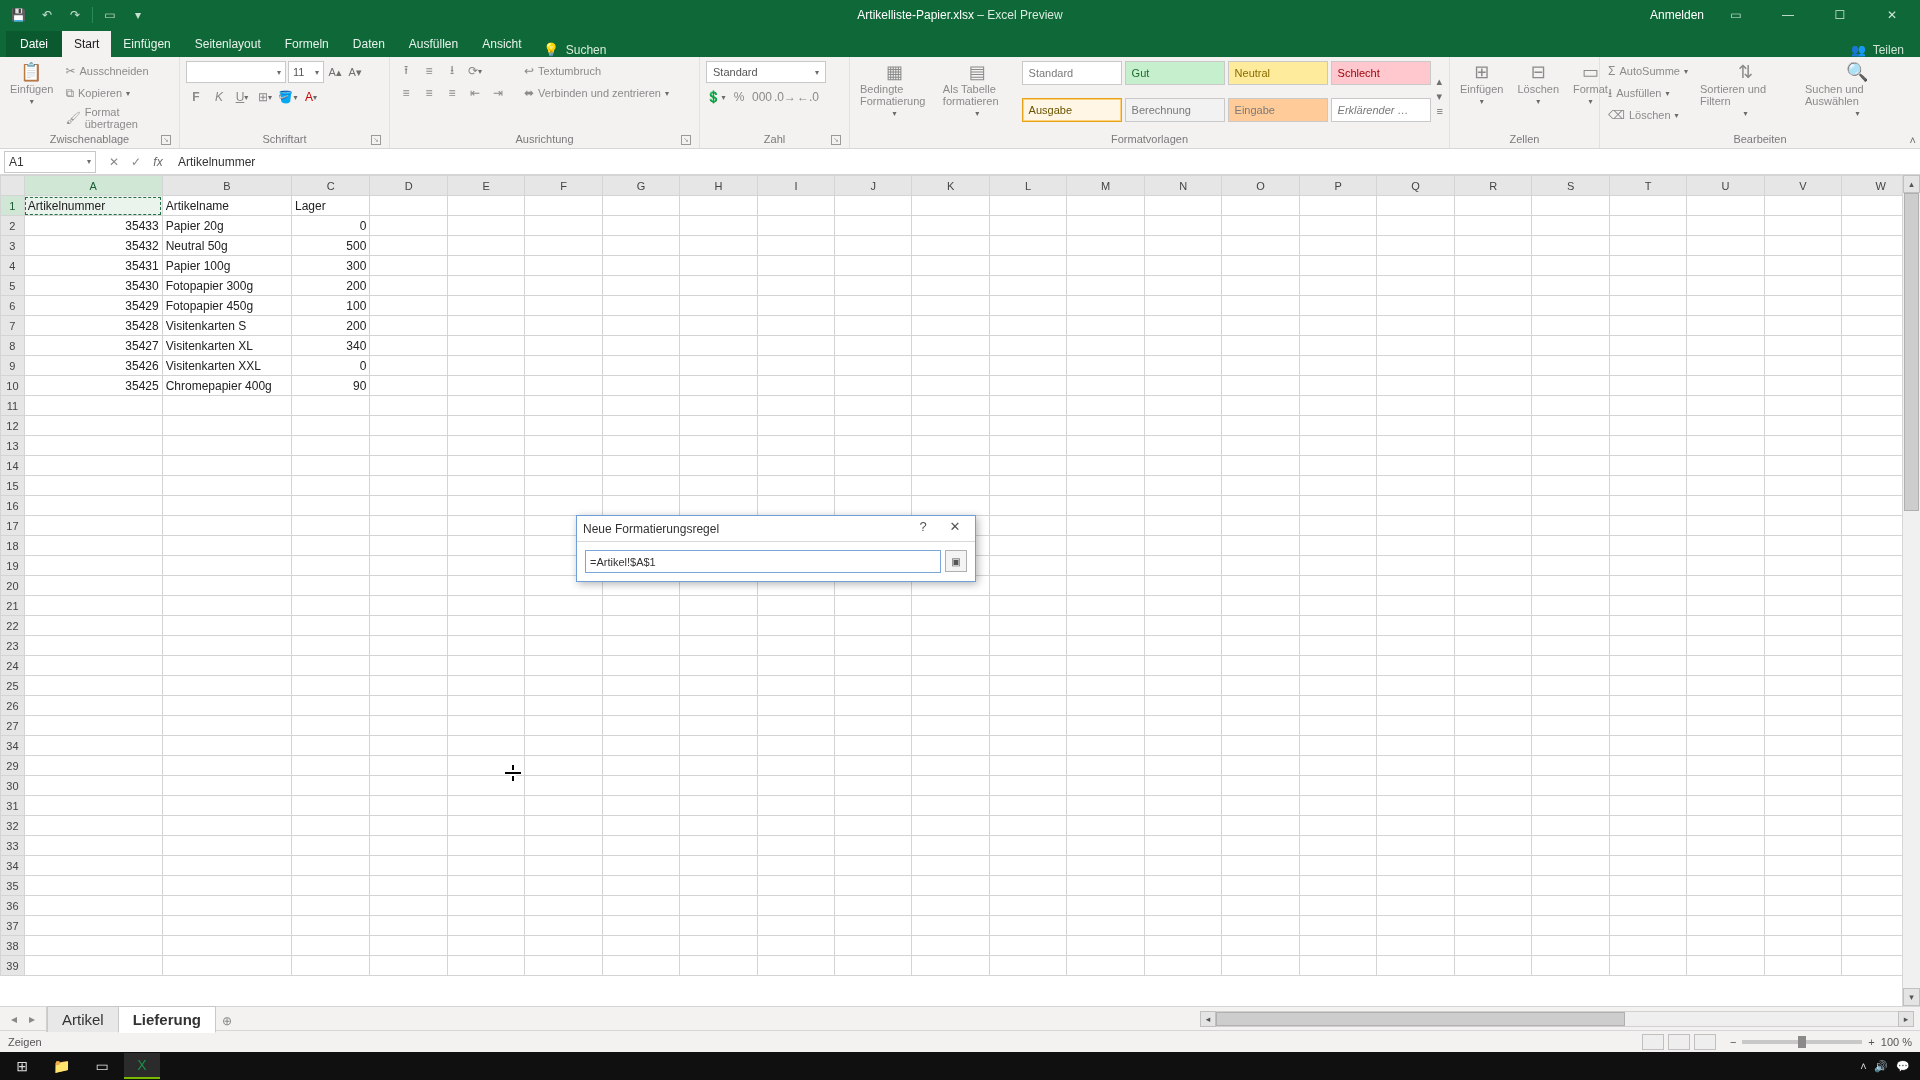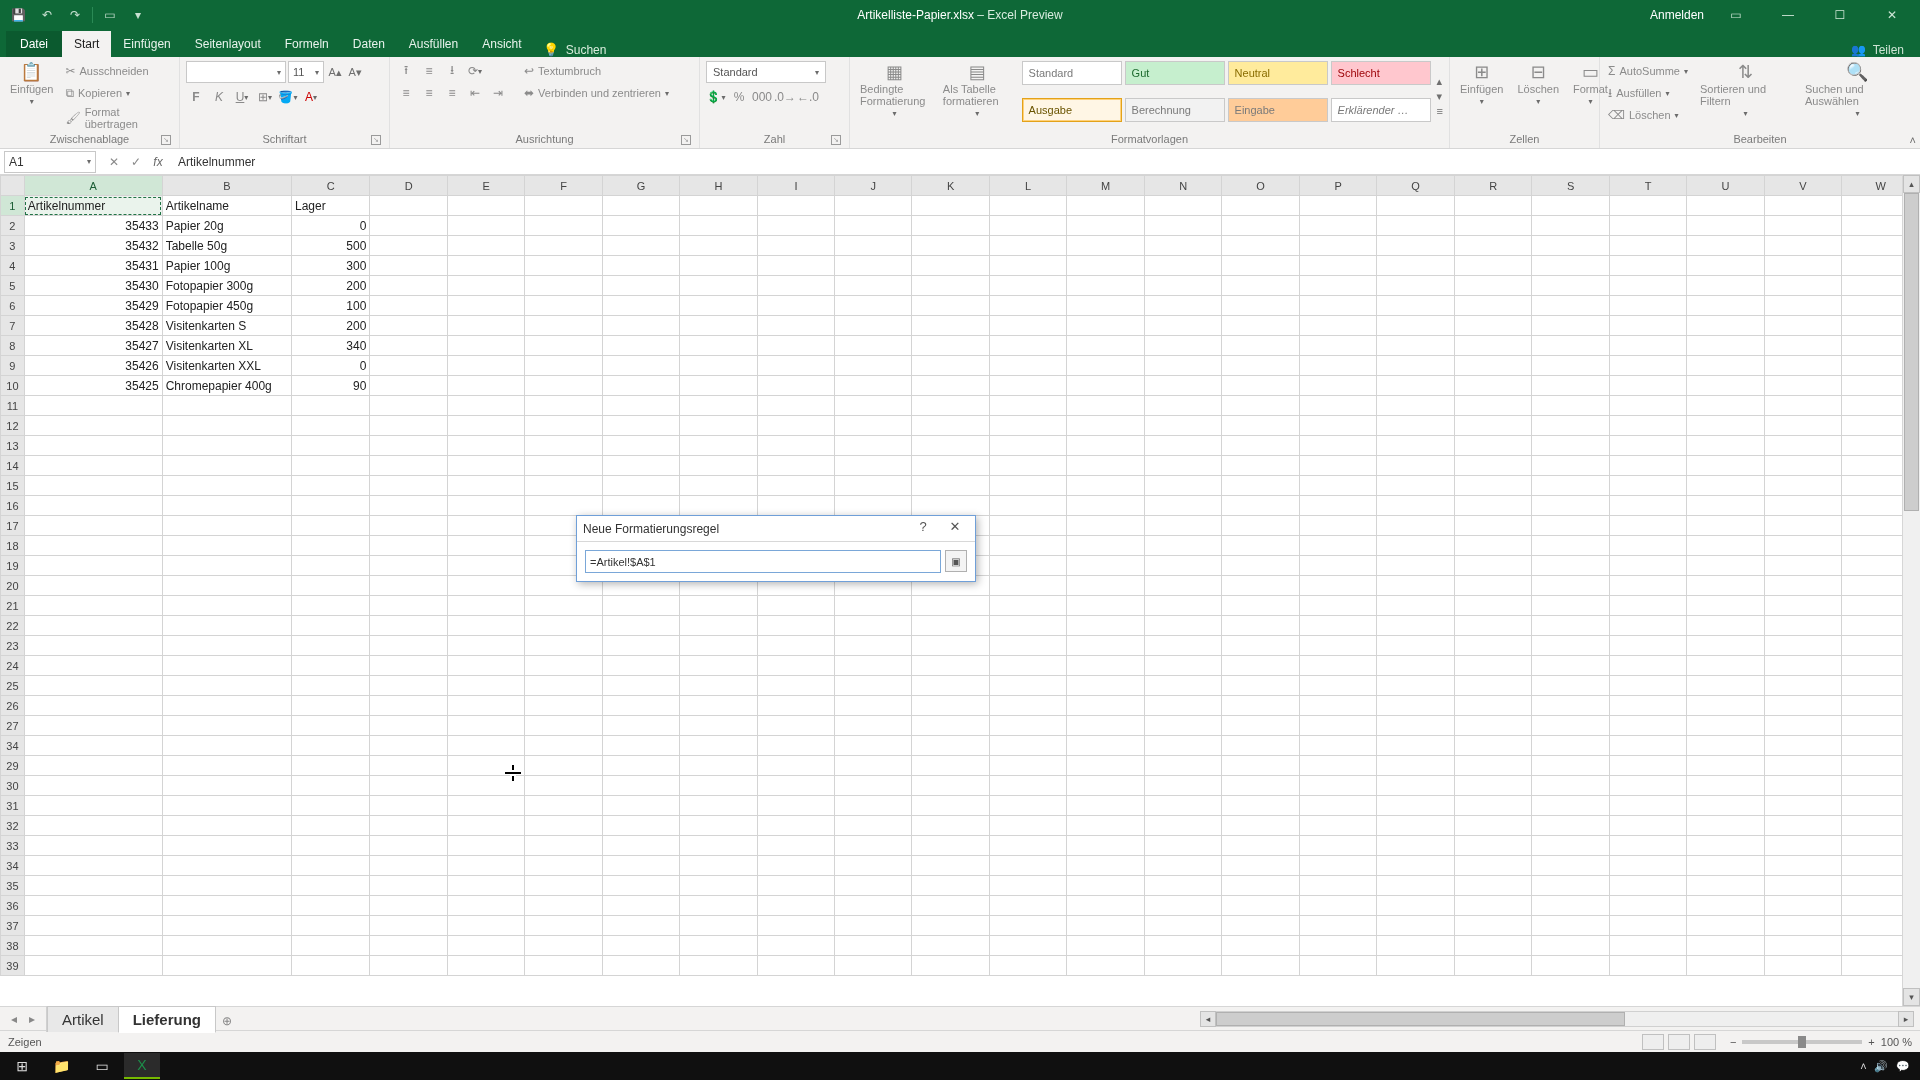--- a/index.html
+++ b/index.html
@@ -479,21 +479,21 @@
           <td></td>
           <td></td>
           <td></td>
           <td></td>
           <td></td>
           <td></td>
         </tr>
         <tr>
           <th>3</th>
           <td class="num">35432</td>
-          <td class="txt">Tabelle 50g</td>
+          <td class="txt">Neutral 50g</td>
           <td class="num">500</td>
           <td></td>
           <td></td>
           <td></td>
           <td></td>
           <td></td>
           <td></td>
           <td></td>
           <td></td>
           <td></td>

